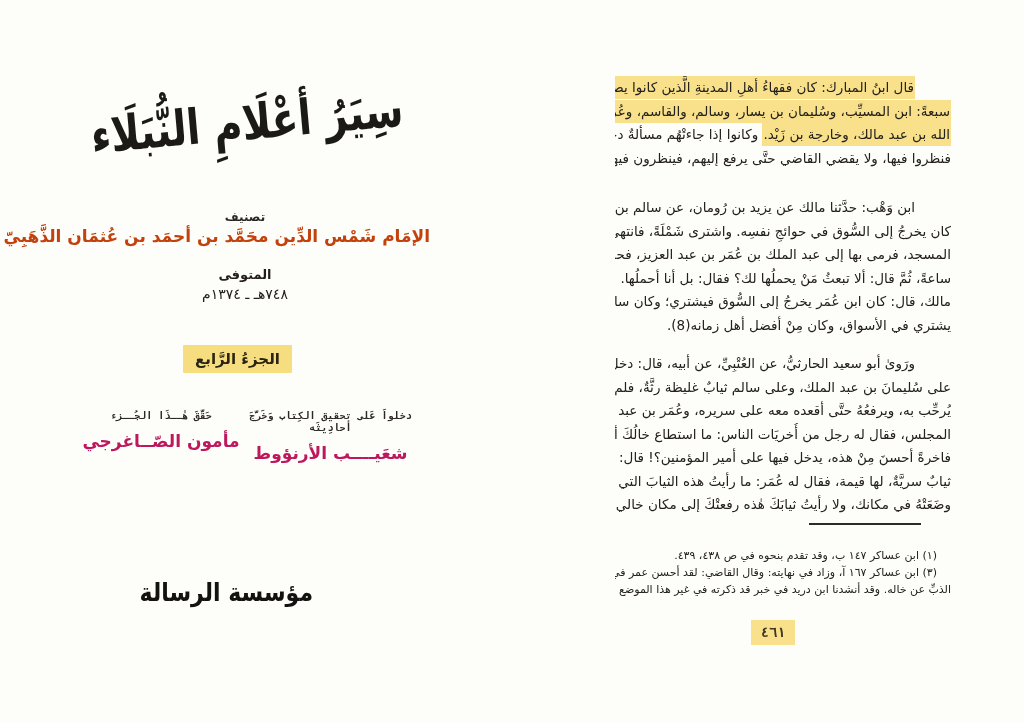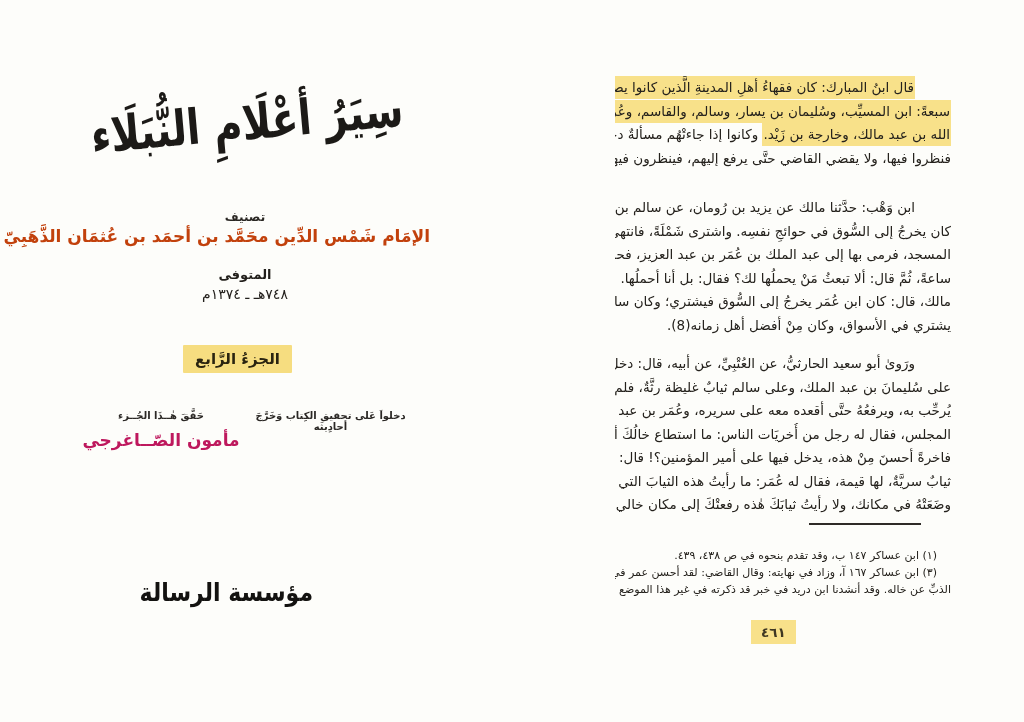--- a/index.html
+++ b/index.html
@@ -22,21 +22,21 @@
   }
   .tasnif{left:70px;top:210px;width:350px;font-size:12px;font-weight:bold;color:#2a2723;}
   .book-author{left:60px;top:226px;width:370px;font-size:17px;font-weight:bold;color:#c2410c;white-space:nowrap;}
   .deceased{left:70px;top:267px;width:350px;font-size:13px;font-weight:bold;}
   .dates{left:70px;top:286px;width:350px;font-size:14px;}
   .volume-badge{
     left:183px;top:336px;background:#f6dd80;color:#2a2410;
     padding:5px 12px;font-size:15px;font-weight:bold;border-radius:1px;margin-top:9px;
   }
   .credit{top:410px;text-align:center;}
-  .credit .role{font-size:10px;font-weight:bold;margin-bottom:9px;color:#2b2825;}
+  .credit .role{font-size:10px;font-weight:bold;margin-bottom:9px;color:#2b2825;font-family:Liberation Mono, monospace;}
   .credit .cname{font-size:17px;font-weight:bold;color:#be185d;white-space:nowrap;}
   .credit-supervisor{left:248px;width:165px;}
   .credit-editor{left:76px;width:170px;}
   .publisher{
     left:158px;top:580px;width:155px;text-align:center;
     font-size:22px;font-weight:900;color:#131210;transform:scaleY(1.15);
     white-space:nowrap;
   }
 
   
@@ -55,40 +55,41 @@
   .fn-sep{left:809px;top:523px;width:112px;border-top:2px solid #2e2b27;height:0;}
   .fnotes{top:547px;}
   .fline{
     height:17px;line-height:17px;font-size:11px;
     text-align:justify;text-align-last:justify;overflow:hidden;white-space:nowrap;
   }
   .fline.short{text-align:right;text-align-last:right;}
   .fn-indent{padding-right:14px;}
   .page-number{
     left:751px;top:620px;background:#f8e18a;color:#3e3722;
-    padding:4px 10px;font-size:13.5px;font-weight:bold;
+    padding:4px 10px;font-size:13.5px;font-weight:bold;font-family:Liberation Mono, monospace;
   }
 </style>
 </head>
 <body>
 
 <div class="abs ar book-title">سِيَرُ أعْلَامِ النُّبَلَاء</div>
 
 <div class="abs ar tasnif center">تصنيف</div>
 
 <div class="abs ar book-author center">الإمَام شَمْس الدِّين محَمَّد بن أحمَد بن عُثمَان الذَّهَبِيّ</div>
 
 <div class="abs ar deceased center">المتوفى</div>
 
 <div class="abs ar dates center">٧٤٨هـ ـ ١٣٧٤م</div>
 
 <div class="abs ar volume-badge">الجزءُ الرَّابع</div>
 
 <div class="abs ar credit credit-supervisor">
   <div class="role">دخلواَ عَلى تحقيق الكِتاب وَخَرَّجَ أحادِيثَه</div>
+  <div class="cname">شعَيــــب الأرنؤوط</div>
 </div>
 
 <div class="abs ar credit credit-editor">
   <div class="role">حَقَّقَ هٰــذَا الجُــزء</div>
   <div class="cname">مأمون الصّــاغرجي</div>
 </div>
 
 <div class="abs ar publisher">مؤسسة الرسالة</div>
 
 <div class="abs tcol p1">

